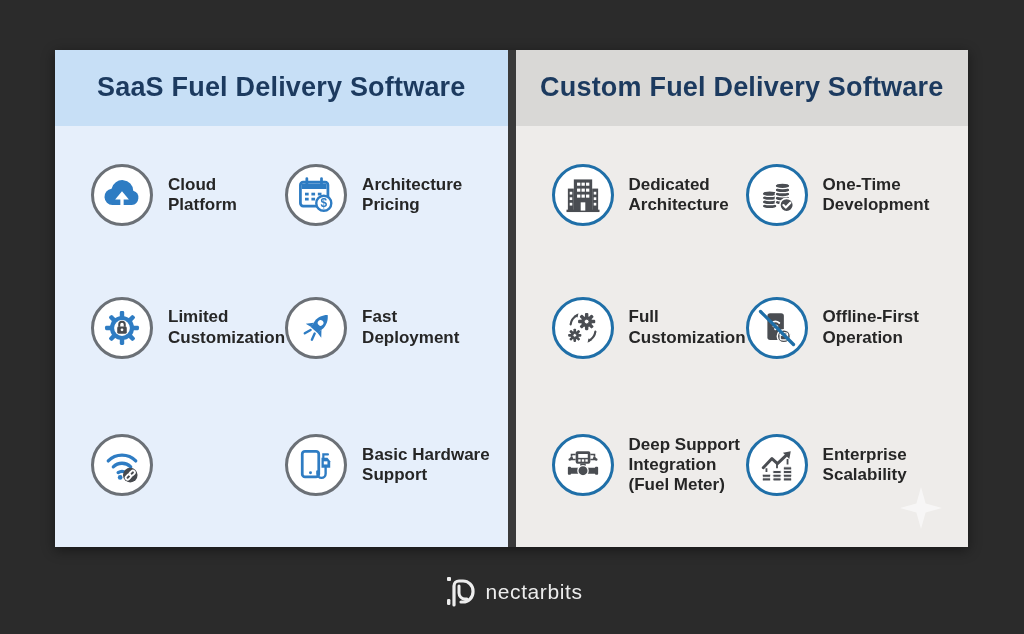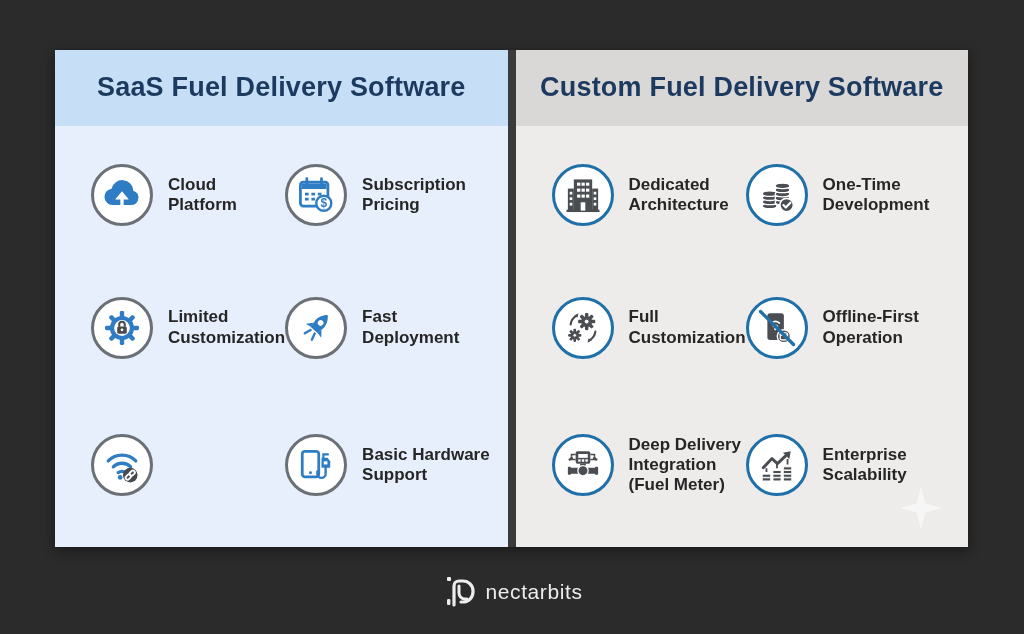--- a/index.html
+++ b/index.html
@@ -86,21 +86,21 @@
                   <rect x="12" y="21.5" width="4" height="3"></rect>
                   <rect x="19" y="21.5" width="4" height="3"></rect>
                   <rect x="26" y="21.5" width="4" height="3"></rect>
                   <rect x="12" y="27" width="4" height="3"></rect>
                   <rect x="19" y="27" width="4" height="3"></rect>
                 </g>
                 <circle cx="32.5" cy="33" r="8.2" fill="#fff" stroke="currentColor" stroke-width="2.6"></circle>
                 <text x="32.5" y="37.6" font-size="13" font-weight="bold" text-anchor="middle" fill="currentColor" font-family="Liberation Sans, sans-serif">$</text>
               </svg>
             </span>
-    <span class="feature-label">Subscription Pricing</span>
+    <span class="feature-label">Architecture Pricing</span>
   </div>
           <div class="feature">
     <span class="icon-circle">
               <svg viewBox="0 0 48 48">
                 <g fill="currentColor">
                   <rect x="21.6" y="5.5" width="4.8" height="7" rx="1.5"></rect>
                   <rect x="21.6" y="35.5" width="4.8" height="7" rx="1.5"></rect>
                   <rect x="21.6" y="5.5" width="4.8" height="7" rx="1.5" transform="rotate(45 24 24)"></rect>
                   <rect x="21.6" y="35.5" width="4.8" height="7" rx="1.5" transform="rotate(45 24 24)"></rect>
                   <rect x="21.6" y="5.5" width="4.8" height="7" rx="1.5" transform="rotate(90 24 24)"></rect>
@@ -297,21 +297,21 @@
                   <path d="M32 18h6.5"></path>
                 </g>
                 <g fill="currentColor">
                   <circle cx="11.5" cy="16.5" r="1.6"></circle>
                   <circle cx="9.5" cy="18" r="1.3"></circle>
                   <circle cx="36.5" cy="16.5" r="1.6"></circle>
                   <circle cx="38.5" cy="18" r="1.3"></circle>
                 </g>
               </svg>
             </span>
-    <span class="feature-label">Deep Delivery Integration (Fuel Meter)</span>
+    <span class="feature-label">Deep Support Integration (Fuel Meter)</span>
   </div>
           <div class="feature">
     <span class="icon-circle">
               <svg viewBox="0 0 48 48">
                 <g fill="currentColor" stroke="#fff" stroke-width="1">
                   <rect x="8" y="34" width="9" height="3.4" rx="1.2"></rect>
                   <rect x="8" y="38" width="9" height="3.4" rx="1.2"></rect>
                   <rect x="19.5" y="30" width="9" height="3.4" rx="1.2"></rect>
                   <rect x="19.5" y="34" width="9" height="3.4" rx="1.2"></rect>
                   <rect x="19.5" y="38" width="9" height="3.4" rx="1.2"></rect>

